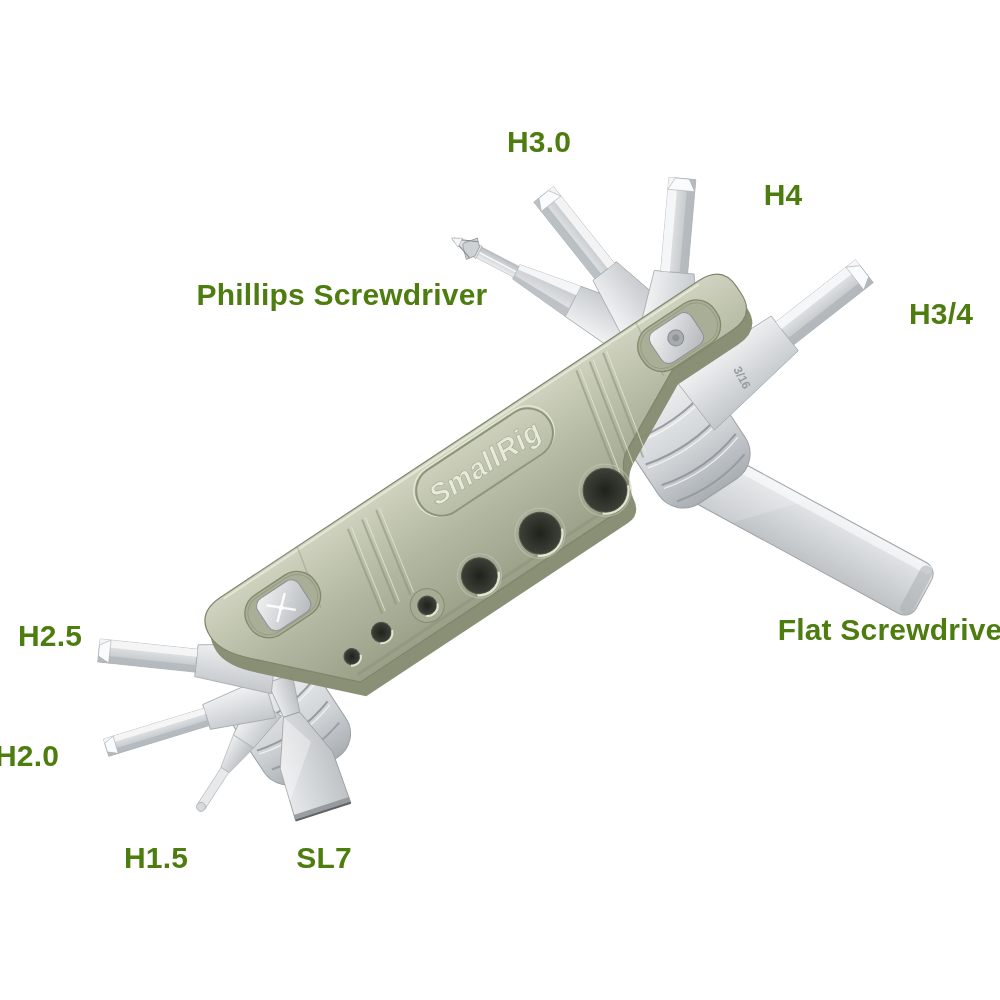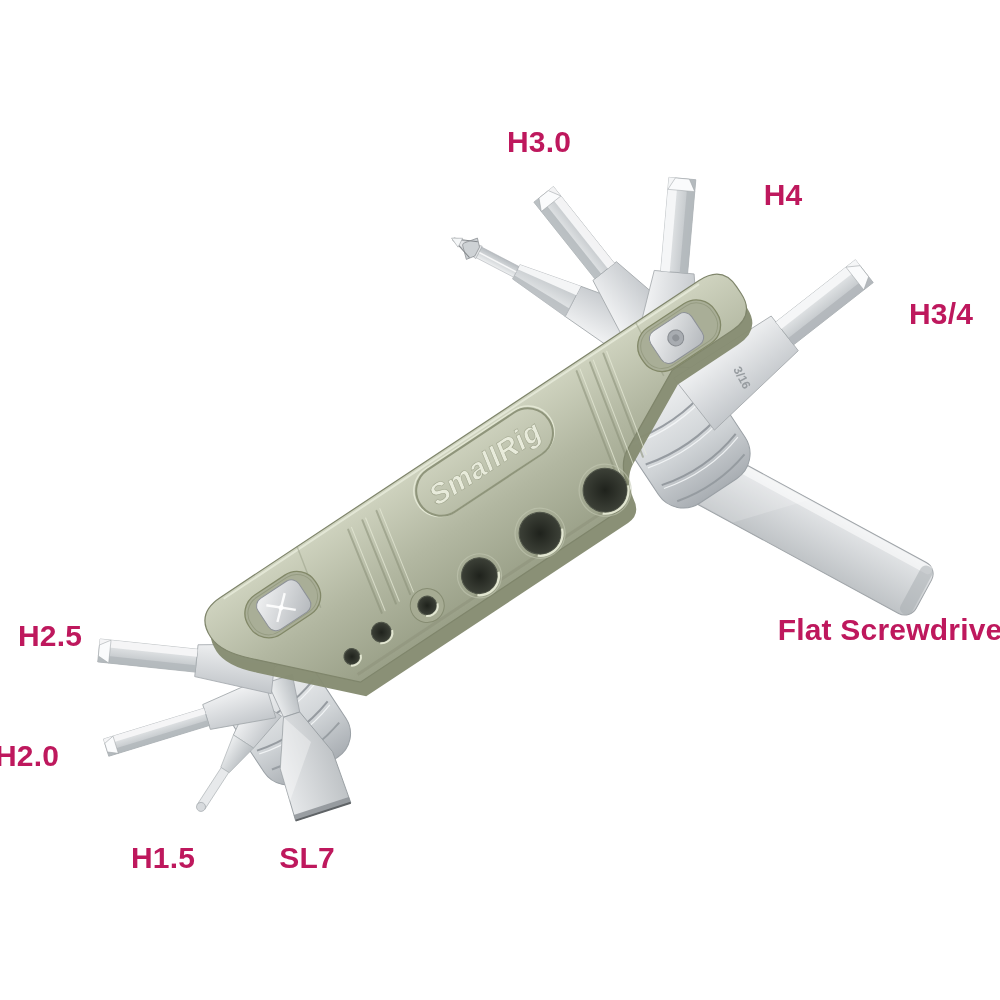--- a/index.html
+++ b/index.html
@@ -1,20 +1,20 @@
 <!DOCTYPE html>
 <html><head>
 <meta charset="utf-8">
 <style>
   html,body{margin:0;padding:0;background:#fff;}
   .stage{position:relative;width:1000px;height:1000px;background:#ffffff;overflow:hidden;
          font-family:"Liberation Sans", sans-serif;}
   .stage svg{position:absolute;left:0;top:0;}
   .label{position:absolute;transform:translate(-50%,-50%);
-         font-weight:700;font-size:30px;color:#be185d;white-space:nowrap;letter-spacing:.2px;}
+         font-weight:700;font-size:30px;color:#4d7c0f;white-space:nowrap;letter-spacing:.2px;}
   .logo-text{font-family:"Liberation Sans", sans-serif;font-weight:700;font-style:italic;}
   .engrave-text{font-family:"Liberation Sans", sans-serif;font-weight:700;}
 </style>
 </head>
 <body>
 
 <div class="stage">
 
 <svg width="1000" height="1000" viewBox="0 0 1000 1000">
   <defs>
@@ -231,18 +231,19 @@
       <rect x="459" y="-27" width="49" height="37" rx="9" fill="url(#gBtn)" stroke="#8d9197" stroke-width="1"></rect>
       <circle cx="483" cy="-9" r="8" fill="#a8acb1" stroke="#878b90" stroke-width="1"></circle>
       <circle cx="483" cy="-9" r="3.5" fill="#8f9398"></circle>
     </g>
   </g>
 </svg>
 
   <div class="label" style="left:539px;top:142px">H3.0</div>
   <div class="label" style="left:783px;top:195px">H4</div>
   <div class="label" style="left:941px;top:314px">H3/4</div>
+  <div class="label" style="left:342px;top:295px">Phillips Screwdriver</div>
   <div class="label" style="left:896px;top:630px">Flat Screwdriver</div>
   <div class="label" style="left:50px;top:636px">H2.5</div>
   <div class="label" style="left:27px;top:756px">H2.0</div>
-  <div class="label" style="left:163px;top:858px">H1.5</div>
-  <div class="label" style="left:307px;top:858px">SL7</div>
+  <div class="label" style="left:156px;top:858px">H1.5</div>
+  <div class="label" style="left:324px;top:858px">SL7</div>
 </div>
 
 </body></html>

